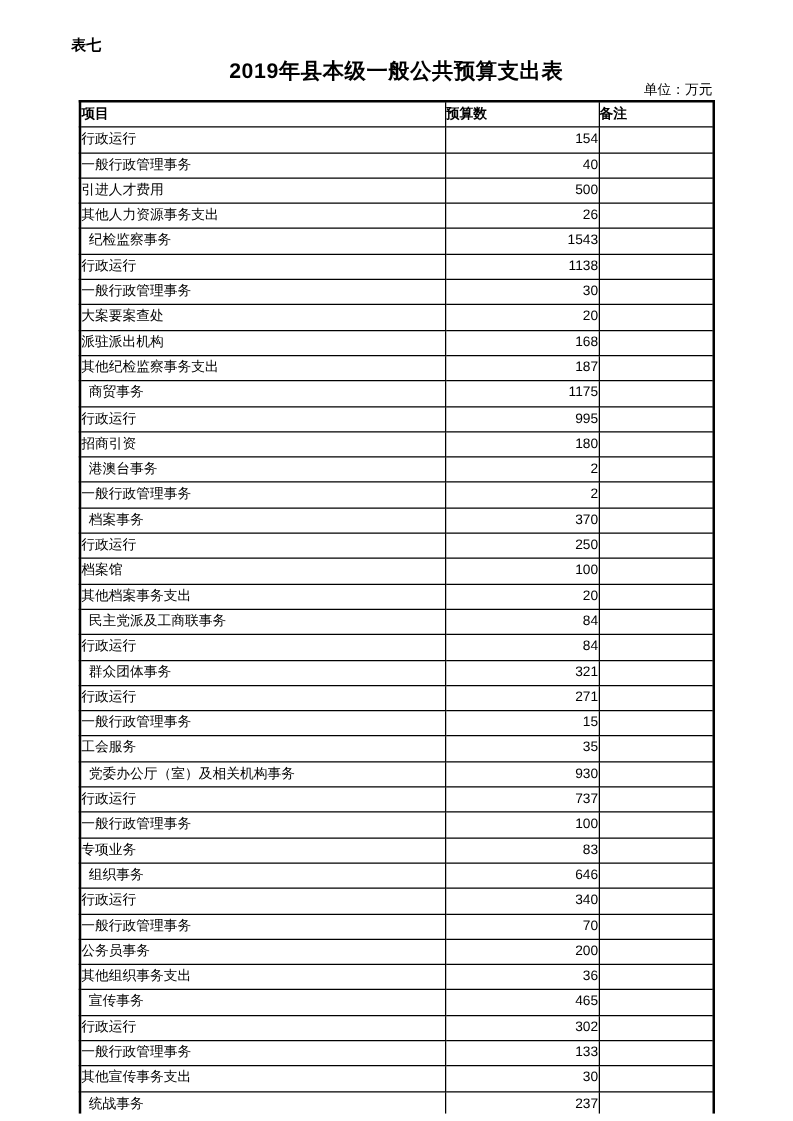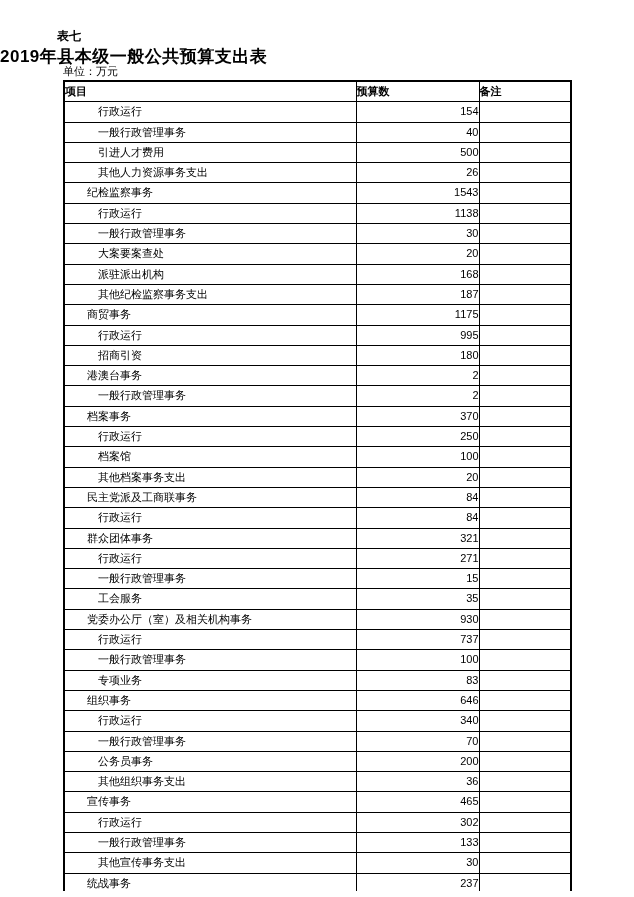--- a/index.html
+++ b/index.html
@@ -21,29 +21,31 @@
     left: 57px;
     top: 28px;
     font-size: 12px;
     font-weight: bold;
   }
   .doc-title {
     position: absolute;
     left: 0;
     top: 45px;
     width: 100%;
+    text-align: center;
     font-size: 17px;
     font-weight: bold;
     letter-spacing: 0.5px;
   }
   .unit-note {
     position: absolute;
     left: 63px;
     top: 64px;
     width: 507px;
+    text-align: right;
     font-size: 11px;
   }
   table.budget-table {
     position: absolute;
     left: 63px;
     top: 80px;
     width: 507px;
     border-collapse: collapse;
     table-layout: fixed;
     font-size: 11px;
@@ -59,22 +61,22 @@
     white-space: nowrap;
     vertical-align: middle;
   }
   .budget-table th {
     font-weight: bold;
     text-align: left;
   }
   .col-item   { width: 292px; }
   .col-budget { width: 123px; }
   .col-note   { width: 92px; }
-  .item-cell.level-1 { padding-left: 22px; }
-  .item-cell.level-2 { padding-left: 33px; }
+  .item-cell.level-1 { padding-left: 6px; }
+  .item-cell.level-2 { }
   .budget-cell { text-align: right; padding-right: 8px; }
   .note-cell { }
 </style>
 </head>
 <body>
 
 <div class="page">
 
   <div class="corner-label">表七</div>
 

